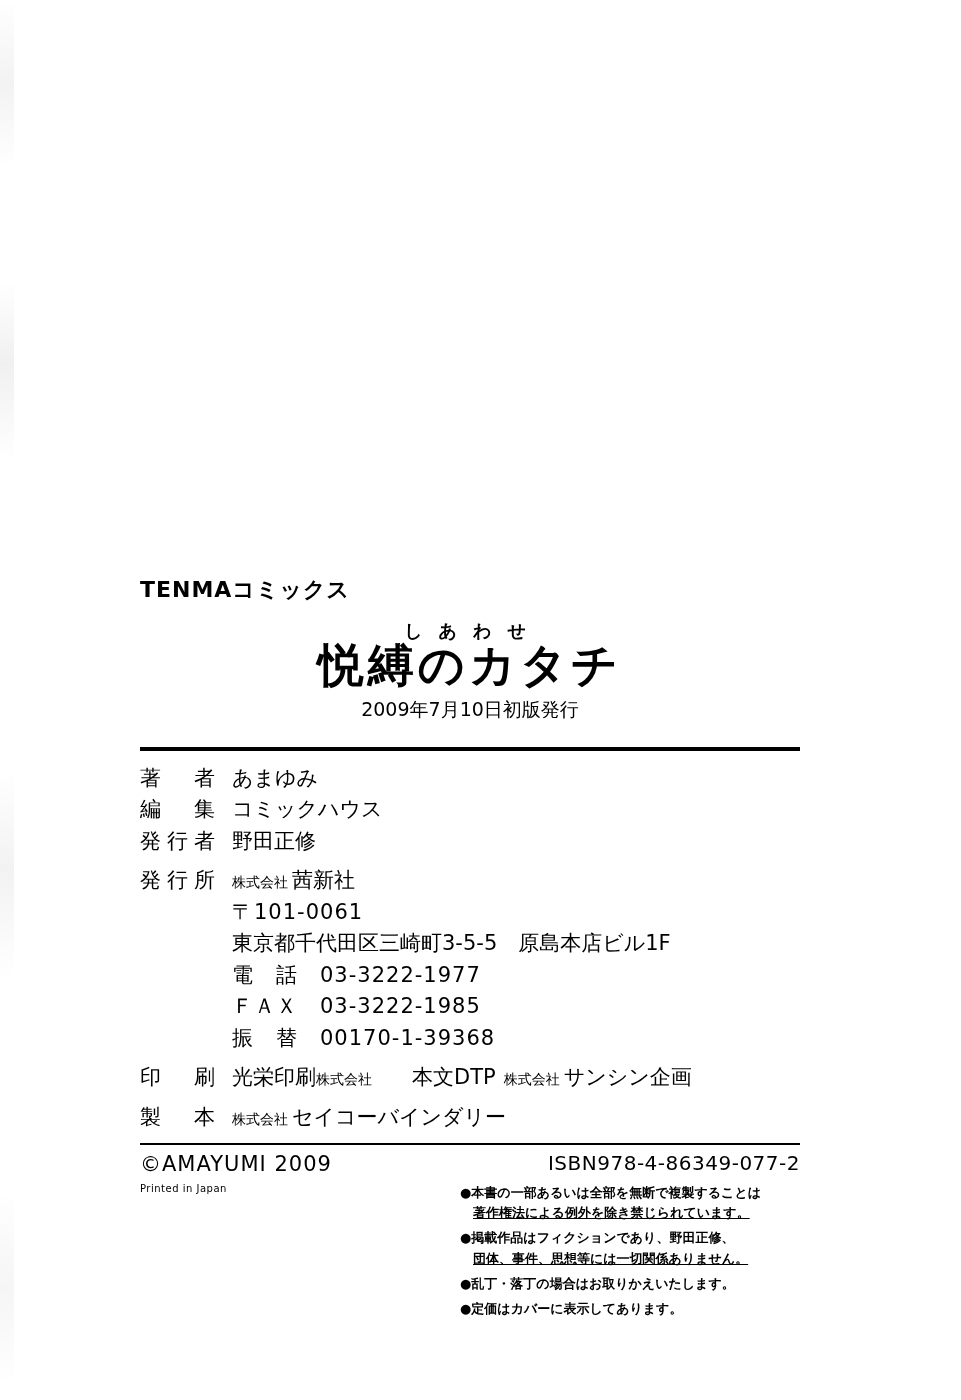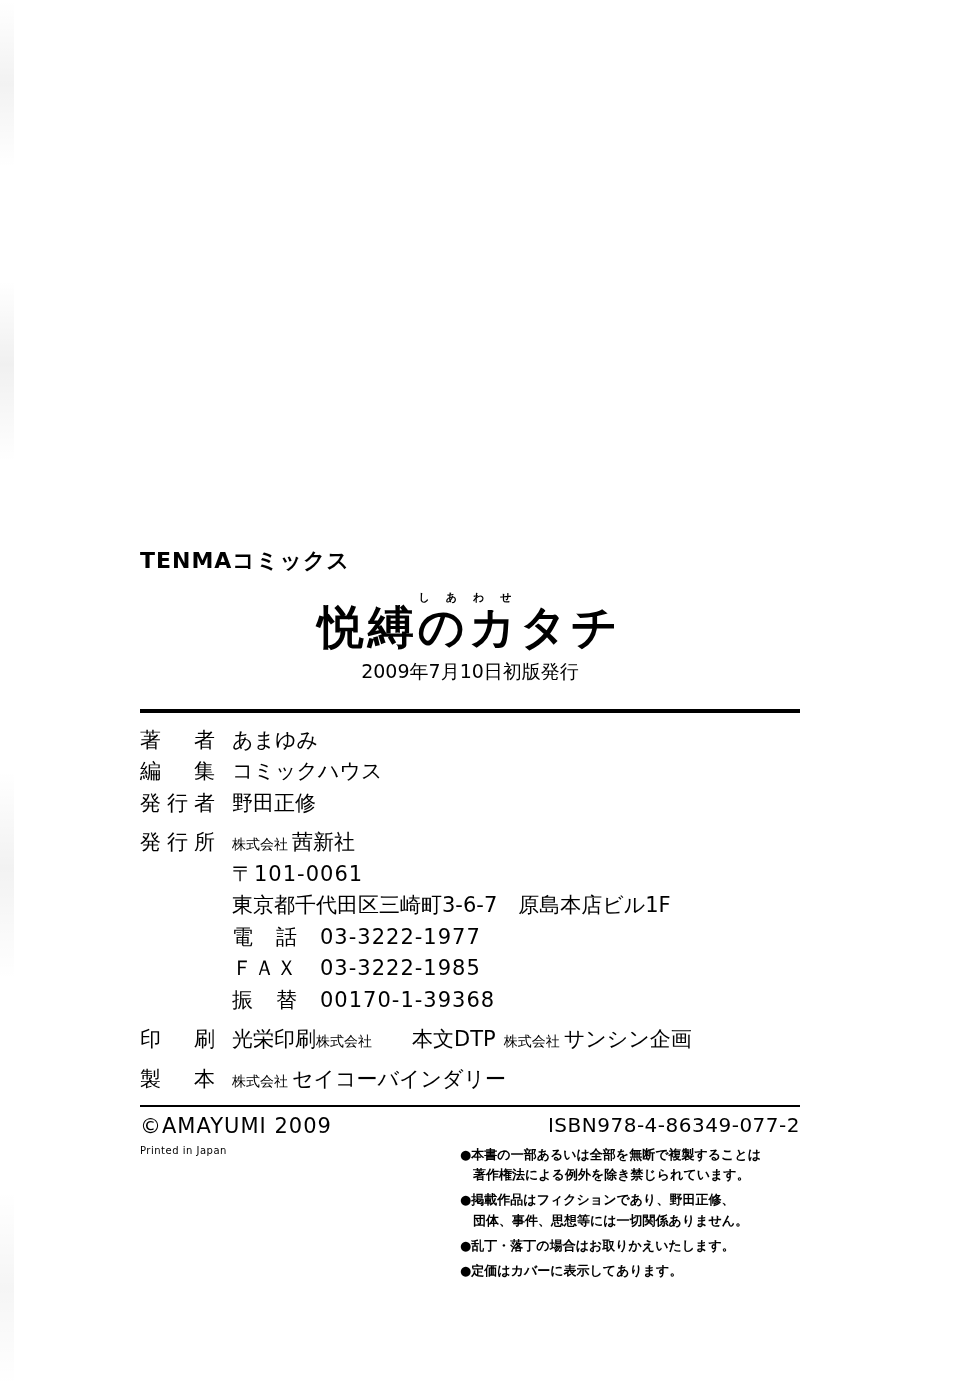--- a/index.html
+++ b/index.html
@@ -26,37 +26,37 @@
     background:
       linear-gradient(to bottom, rgba(0,0,0,0.00) 0%, rgba(0,0,0,0.05) 6%, rgba(0,0,0,0.00) 12%,
                       rgba(0,0,0,0.00) 20%, rgba(0,0,0,0.06) 26%, rgba(0,0,0,0.00) 33%,
                       rgba(0,0,0,0.00) 55%, rgba(0,0,0,0.05) 62%, rgba(0,0,0,0.00) 70%,
                       rgba(0,0,0,0.00) 85%, rgba(0,0,0,0.04) 92%, rgba(0,0,0,0.00) 99%);
   }
 
   .colophon {
     position: absolute;
     left: 140px;
-    top: 546px;
+    top: 575px;
     width: 660px;
   }
 
   .series-label {
     font-size: 22px;
     font-weight: bold;
     letter-spacing: 1px;
     margin: 0 0 4px 0;
   }
 
   .title-block {
     text-align: center;
     margin-top: 6px;
   }
   .furigana {
-    font-size: 11px;
+    font-size: 18px;
     letter-spacing: 16px;
     margin: 14px 0 -2px 6px;
     font-weight: bold;
   }
   .book-title {
     font-size: 46px;
     font-weight: bold;
     letter-spacing: 4px;
     margin: 0;
     line-height: 1.08;
@@ -143,20 +143,21 @@
   }
   .notice {
     font-size: 13px;
     font-weight: bold;
     line-height: 1.55;
     margin-bottom: 5px;
   }
   .notice .cont {
     display: block;
     padding-left: 13px;
+    text-decoration: underline;
   }
 </style>
 </head>
 <body>
 
 <div class="scan-edge"></div>
 
 <div class="colophon">
 
   <div class="series-label">TENMAコミックス</div>
@@ -186,21 +187,21 @@
       <span class="credit-value">野田正修</span>
     </div>
 
     <div class="credit-row">
       <span class="credit-label">発行所</span>
       <span class="small-co">株式会社</span>
       <span class="credit-value">茜新社</span>
     </div>
 
     <div class="indented mono-num">〒101-0061</div>
-    <div class="indented">東京都千代田区三崎町3-6-7　原島本店ビル1F</div>
+    <div class="indented">東京都千代田区三崎町3-5-5　原島本店ビル1F</div>
     <div class="indented mono-num">電　話　03-3222-1977</div>
     <div class="indented mono-num">ＦＡＸ　03-3222-1985</div>
     <div class="indented mono-num">振　替　00170-1-39368</div>
 
     <div class="credit-row two-col">
       <span class="credit-label">印　刷</span>
       <span class="credit-value">光栄印刷</span>
       <span class="small-co">株式会社</span>
       <span class="credit-value second-col">本文DTP</span>
       <span class="small-co" style="margin-left:8px;">株式会社</span>

